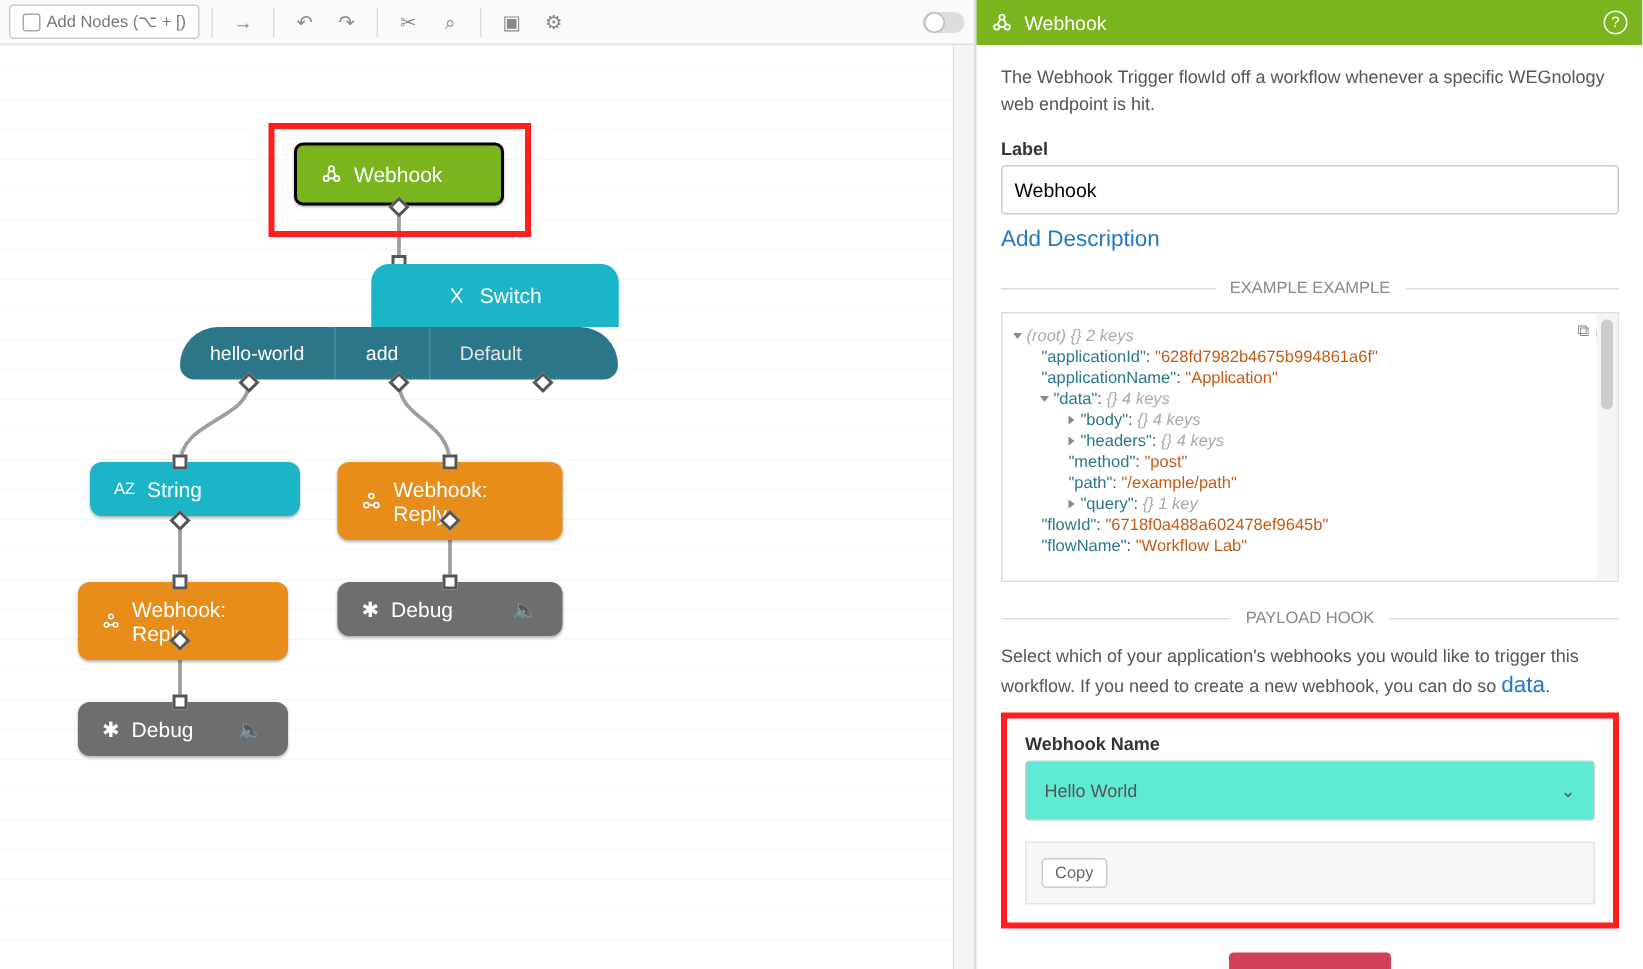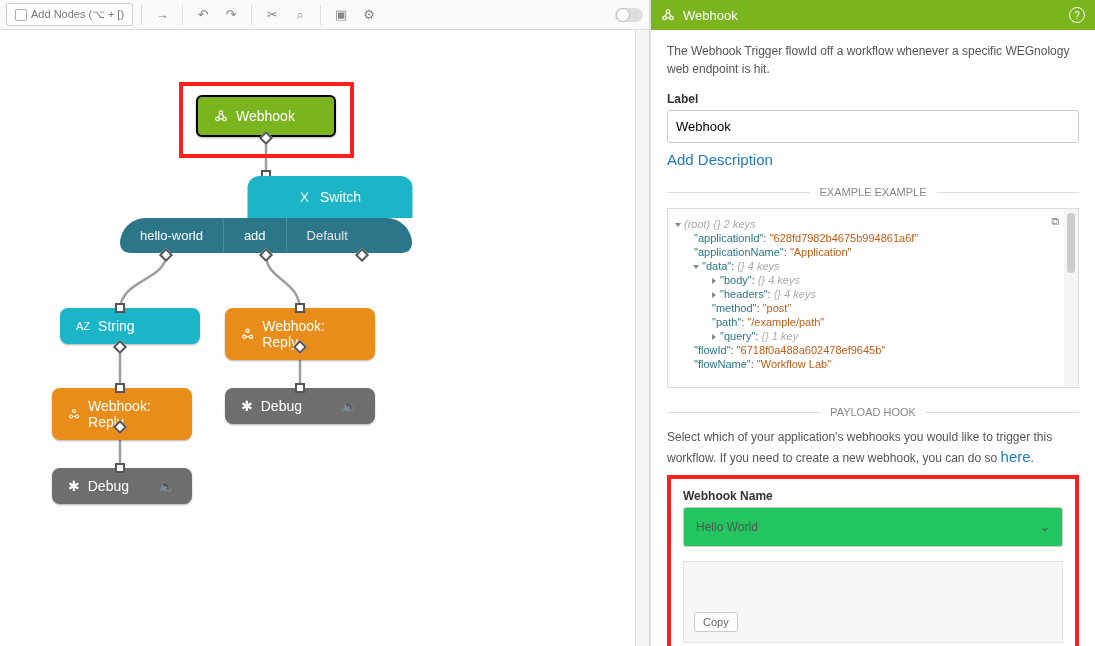--- a/index.html
+++ b/index.html
@@ -54,24 +54,24 @@
 .kc-key { color:#2b7789; }
 .kc-str { color:#c35b16; }
 .kc-meta { color:#aaa; font-style:italic; }
 .tri { display:inline-block; width:0;height:0;border-left:4px solid #888;border-top:3px solid transparent;border-bottom:3px solid transparent; margin-right:4px;}
 .tri.down { transform:rotate(90deg); }
 .payload-tools { position:absolute; top:6px; right:6px; display:flex; gap:4px; color:#888; font-size:11px;}
 .payload-scroll { position:absolute; right:0; top:0; bottom:0; width:14px; background:#f5f5f5; }
 .payload-scroll::after { content:""; position:absolute; left:3px; top:4px; width:8px; height:60px; background:#ccc; border-radius:4px; }
 
 .hook-box { border:4px solid #ff1f1f; padding:10px 12px 12px; margin-top:6px; }
-.select { width:100%; padding:12px; border:1px solid #ccc; border-radius:3px; background:#22c55e; display:flex; align-items:center; justify-content:space-between; margin-top:4px;}
+.select { width:100%; padding:12px; border:1px solid #ccc; border-radius:3px; background:#5eead4; display:flex; align-items:center; justify-content:space-between; margin-top:4px;}
 .urlbox { border:1px solid #e4e4e4; background:#f7f7f7; margin-top:14px; padding:10px; display:flex; gap:8px; align-items:flex-start; font-size:11px; }
 .urlbox .url { flex:1; word-break:break-all; color:#777; }
-.copy-btn { border:1px solid #ccc; background:#fff; padding:3px 8px; border-radius:3px; font-size:11px; color:#666;margin-top:40px; }
+.copy-btn { border:1px solid #ccc; background:#fff; padding:3px 8px; border-radius:3px; font-size:11px; color:#666; }
 .delete-btn { background:#d2415a; color:#fff; border:none; padding:8px 18px; border-radius:3px; font-size:13px; display:block; margin:16px auto 0; }
 svg.ico-sm { width:14px; height:14px; }
 </style>
 </head>
 <body>
 
 <div class="app">
   <div class="canvas-wrap">
     <div class="toolbar">
       <div class="pill">
@@ -227,21 +227,21 @@
         <div class="pl-line" style="padding-left:18px;"><span class="kc-key">"flowId"</span>: <span class="kc-str">"6718f0a488a602478ef9645b"</span></div>
         <div class="pl-line" style="padding-left:18px;"><span class="kc-key">"flowName"</span>: <span class="kc-str">"Workflow Lab"</span></div>
         <div class="payload-scroll"></div>
       </div>
 
       <div class="section-div">
           <span>PAYLOAD HOOK</span>
         </div>
 
       <p style="line-height:1.5;">
-        <span>Select which of your application's webhooks you would like to trigger this workflow. If you need to create a new webhook, you can do so </span><a class="link" style="margin:0;">here</a>.
+        <span>Select which of your application's webhooks you would like to trigger this workflow. If you need to create a new webhook, you can do so </span><a class="link" style="margin:0;">data</a>.
       </p>
 
       <div class="hook-box">
         <label class="field-label" style="margin-top:0;">Webhook Name</label>
         <div class="select">
           <span>Hello World</span>
           <span>⌄</span>
         </div>
         <div class="urlbox">
           <button class="copy-btn">Copy</button>

